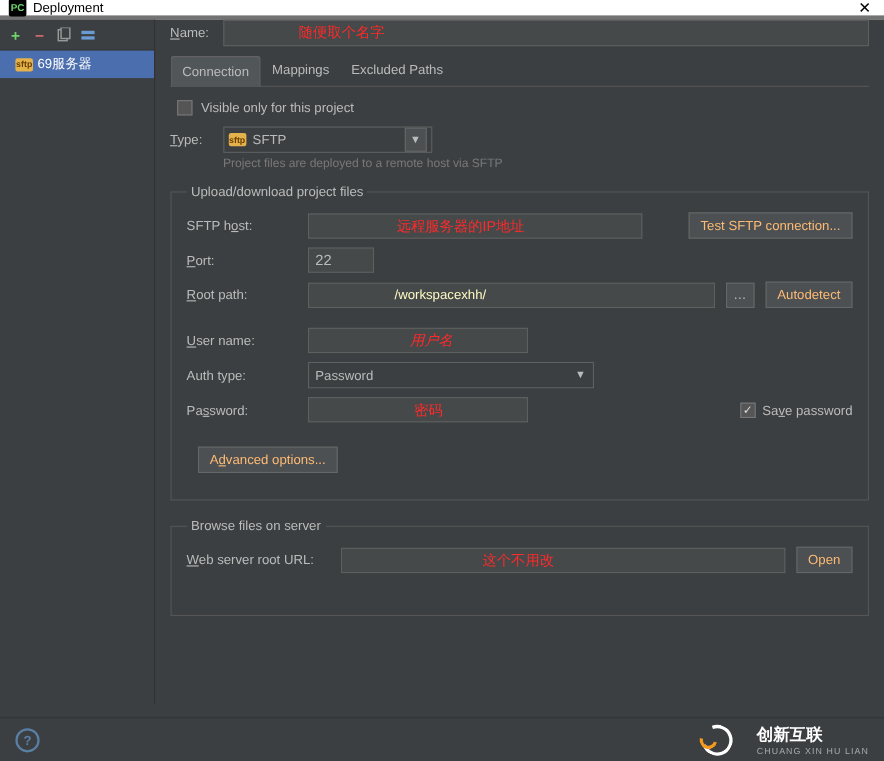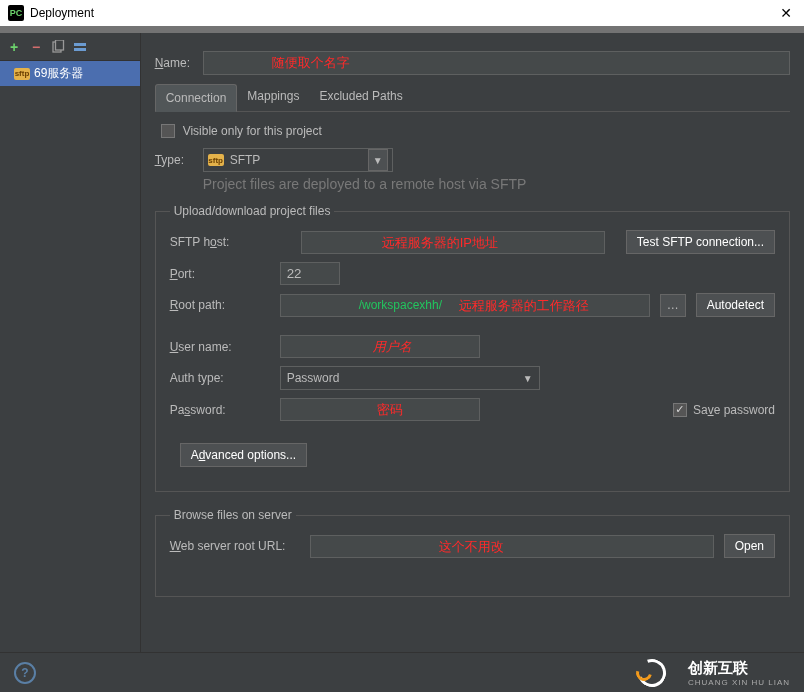--- a/index.html
+++ b/index.html
@@ -1,65 +1,65 @@
 <!DOCTYPE html>
 <html><head>
 <meta charset="utf-8">
 <style>
   * { box-sizing: border-box; margin: 0; padding: 0; font-family: "Segoe UI", Arial, sans-serif; }
   body { background: #3c3f41; color: #bbbbbb; font-size: 12px; width: 804px; height: 692px; overflow: hidden; position: relative; }
 
   
-  .titlebar { height: 33px; background: #ffffff; display: flex; align-items: center; padding: 0 8px; border-bottom: 7px solid #737373; color: #000; }
+  .titlebar { height: 18px; background: #ffffff; display: flex; align-items: center; padding: 0 8px; border-bottom: 4px solid #737373; color: #000; }
   .titlebar .app-icon { width:16px; height:16px; background:#000; color:#6dd46d; font-size:9px; font-weight:bold; display:flex; align-items:center; justify-content:center; border-radius:2px; margin-right:6px; }
   .titlebar .title { flex:1; }
   .titlebar .close { font-size:14px; padding:0 4px; cursor:pointer; }
 
   .main { display:flex; height:622px; background:#3c3f41; }
 
   
   .left { width:162px; background:#3c3f41; border-right:1px solid #323232; }
   .left-toolbar { height:28px; display:flex; align-items:center; gap:6px; padding:0 6px; border-bottom:1px solid #323232; }
   .tb-icon { width:16px; height:16px; display:flex; align-items:center; justify-content:center; font-size:14px; cursor:pointer; }
   .tb-add { color:#6dd46d; font-weight:bold; }
   .tb-remove { color:#d46d6d; font-weight:bold; }
   .tb-copy { color:#888; }
   .left-item { display:flex; align-items:center; gap:4px; padding:4px 6px 4px 14px; background:#4b6eaf; color:#fff; }
   .sftp-badge { width:16px; height:12px; background:#e4b24a; color:#6a3f00; font-size:8px; font-weight:bold; display:flex; align-items:center; justify-content:center; border-radius:2px; }
 
   
-  .right { flex:1; padding:18px 14px 0 14px; position:relative; }
+  .right { flex:1; padding:0 14px 0 14px; position:relative; }
   .name-row { display:flex; align-items:center; gap:8px; margin-bottom:8px; }
   .name-label { width:40px; }
   .name-input { flex:1; height:24px; background:#45494a; border:1px solid #5e6060; padding:0 6px; color:#bbb; position:relative; }
 
   .tabs { display:flex; border-bottom:1px solid #555; }
   .tab { padding:6px 10px; cursor:pointer; color:#bbb; }
   .tab.active { background:#515658; border:1px solid #666; border-bottom:1px solid #515658; position:relative; top:1px; border-radius:3px 3px 0 0; }
 
   .tab-body { padding:12px 0 0 0; }
   .visible-row { display:flex; align-items:center; gap:8px; margin-bottom:10px; padding-left:6px; }
   .checkbox { width:14px; height:14px; border:1px solid #777; background:#555; cursor:pointer; display:inline-flex; align-items:center; justify-content:center; font-size:11px; color:#d8d8d8; }
   .type-row { display:flex; align-items:center; gap:8px; margin-bottom:4px; }
   .type-label { width:40px; }
   .type-select { width:190px; height:24px; background:#3c3f41; border:1px solid #5e6060; display:flex; align-items:center; gap:6px; padding:0 4px; }
   .drop-btn { width:20px; height:22px; background:#4d5052; border:1px solid #666; display:flex; align-items:center; justify-content:center; font-size:10px; color:#bbb; cursor:pointer; }
-  .hint { color:#787878; font-size:14px; margin:4px 0 12px 48px; }
+  .hint { color:#787878; font-size:11px; margin:4px 0 12px 48px; }
 
   fieldset { border:1px solid #555; padding:12px 14px 16px 14px; margin-bottom:16px; }
   legend { padding:0 4px; color:#bbb; font-size:12px; }
   .form-row { display:flex; align-items:center; gap:10px; margin-bottom:8px; }
   .fl { width:100px; }
   .input { height:23px; background:#45494a; border:1px solid #5e6060; color:#bbb; padding:0 6px; }
-  .input-wide { width:304px;margin-left:21px; }
+  .input-wide { width:304px; }
   .input-port { width:60px; }
   .input-root { width:370px; }
   .input-pass { width:200px; }
   .input-user { width:200px;font-style:italic; }
-  .btn { background:#4d5052; border:1px solid #666; color:#ffffff; padding:4px 10px; cursor:pointer; font-size:12px; }
+  .btn { background:#4d5052; border:1px solid #666; color:#fdba74; padding:4px 10px; cursor:pointer; font-size:12px; }
   .ellips-btn { width:26px; height:23px; display:flex; align-items:center; justify-content:center; background:#4d5052; border:1px solid #666; cursor:pointer; }
   .underline-letter { text-decoration: underline; }
   .auth-select { width:260px; height:24px; background:#3c3f41; border:1px solid #5e6060; display:flex; align-items:center; padding:0 6px; justify-content:space-between; }
   .pass-save-wrap { margin-left:auto; display:flex; align-items:center; gap:6px; }
 
   .annot { position:absolute; color:#ff2a2a; font-size:13px; pointer-events:none; }
 
   .bottom { position:absolute; bottom:0; left:0; right:0; height:40px; background:#3c3f41; display:flex; align-items:center; justify-content:space-between; padding:0 14px; border-top:1px solid #323232; }
   .help-icon { width:22px; height:22px; border:2px solid #5a7fa5; color:#5a7fa5; border-radius:50%; display:flex; align-items:center; justify-content:center; font-weight:bold; cursor:pointer; }
   .brand { display:flex; align-items:center; gap:22px; color:#fff; font-weight:bold; font-size:15px; }
@@ -147,22 +147,21 @@
         </div>
 
         <div class="form-row">
           <span class="fl"><span class="underline-letter">P</span>ort:</span>
           <input class="input input-port" value="22" style="">
         </div>
 
         <div class="form-row">
           <span class="fl"><span class="underline-letter">R</span>oot path:</span>
           <div class="input input-root" style="position:relative; display:flex; align-items:center;">
-            <span style="color:#22c55e; margin-left:72px;">/workspacexhh/</span>
-            <span class="annot" style="left:178px; top:2px;">远程服务器的工作路径</span>
+            <span style="color:#fef9c3; margin-left:72px;">/workspacexhh/</span>
           </div>
           <div class="ellips-btn">…</div>
           <button class="btn" style="margin-left:auto">Autodetect</button>
         </div>
 
         <div style="height:10px"></div>
 
         <div class="form-row">
           <span class="fl"><span class="underline-letter">U</span>ser name:</span>
           <div class="input input-user" style="position:relative;">

